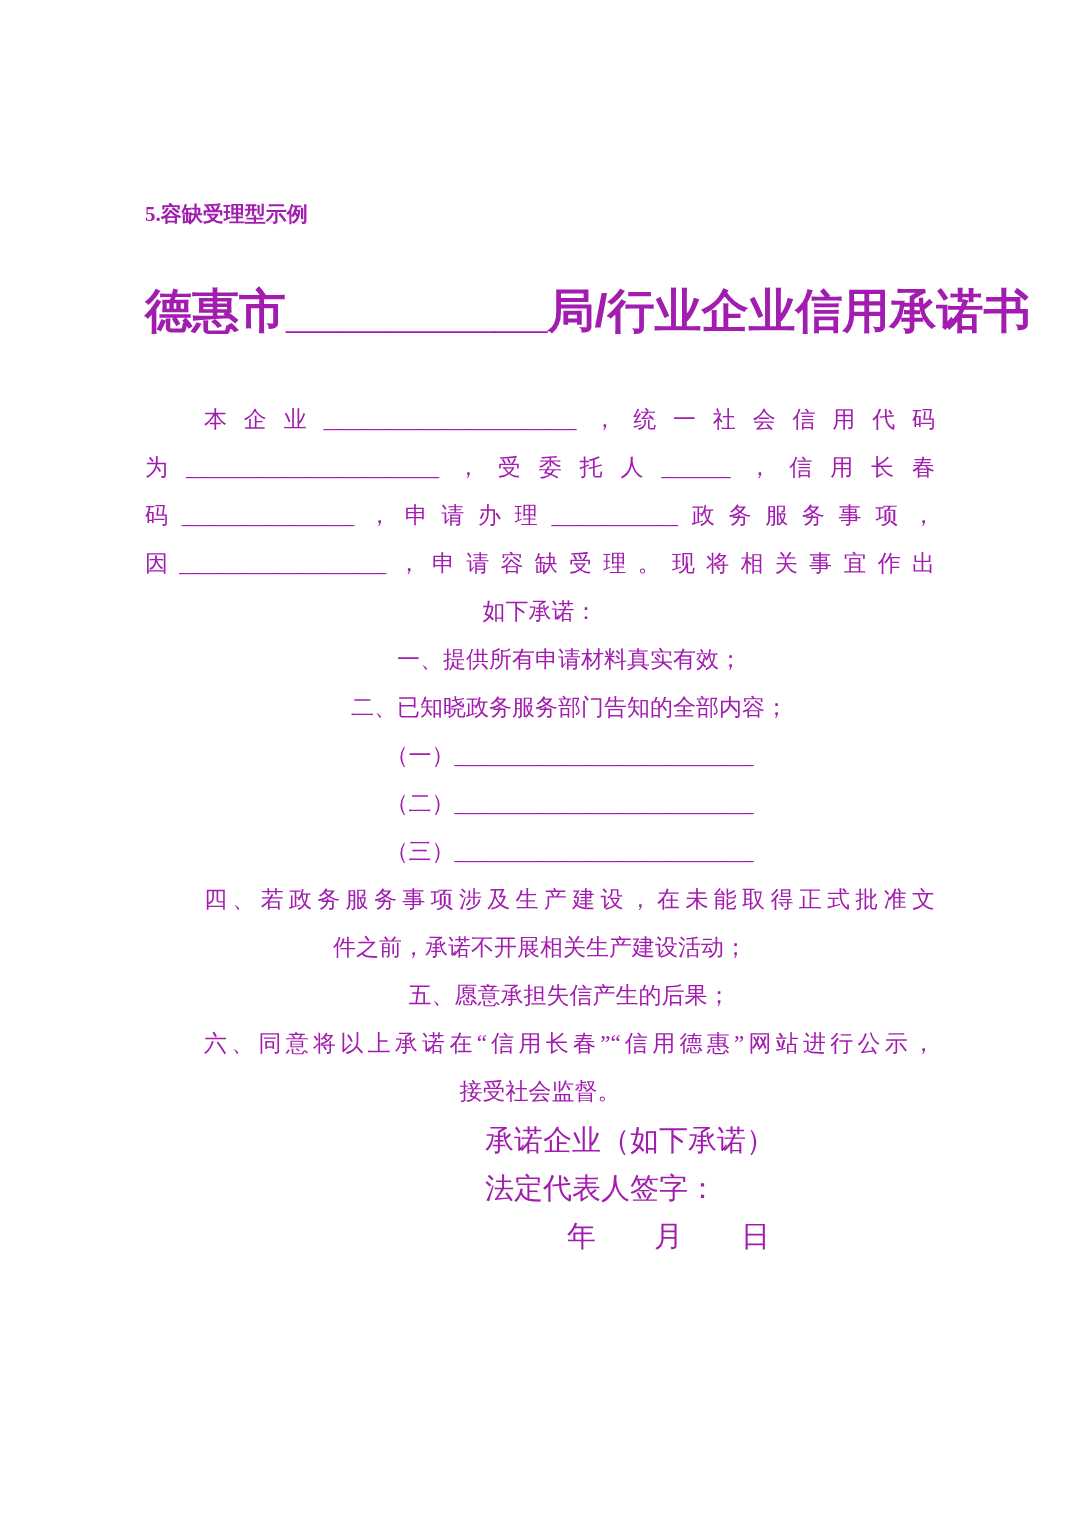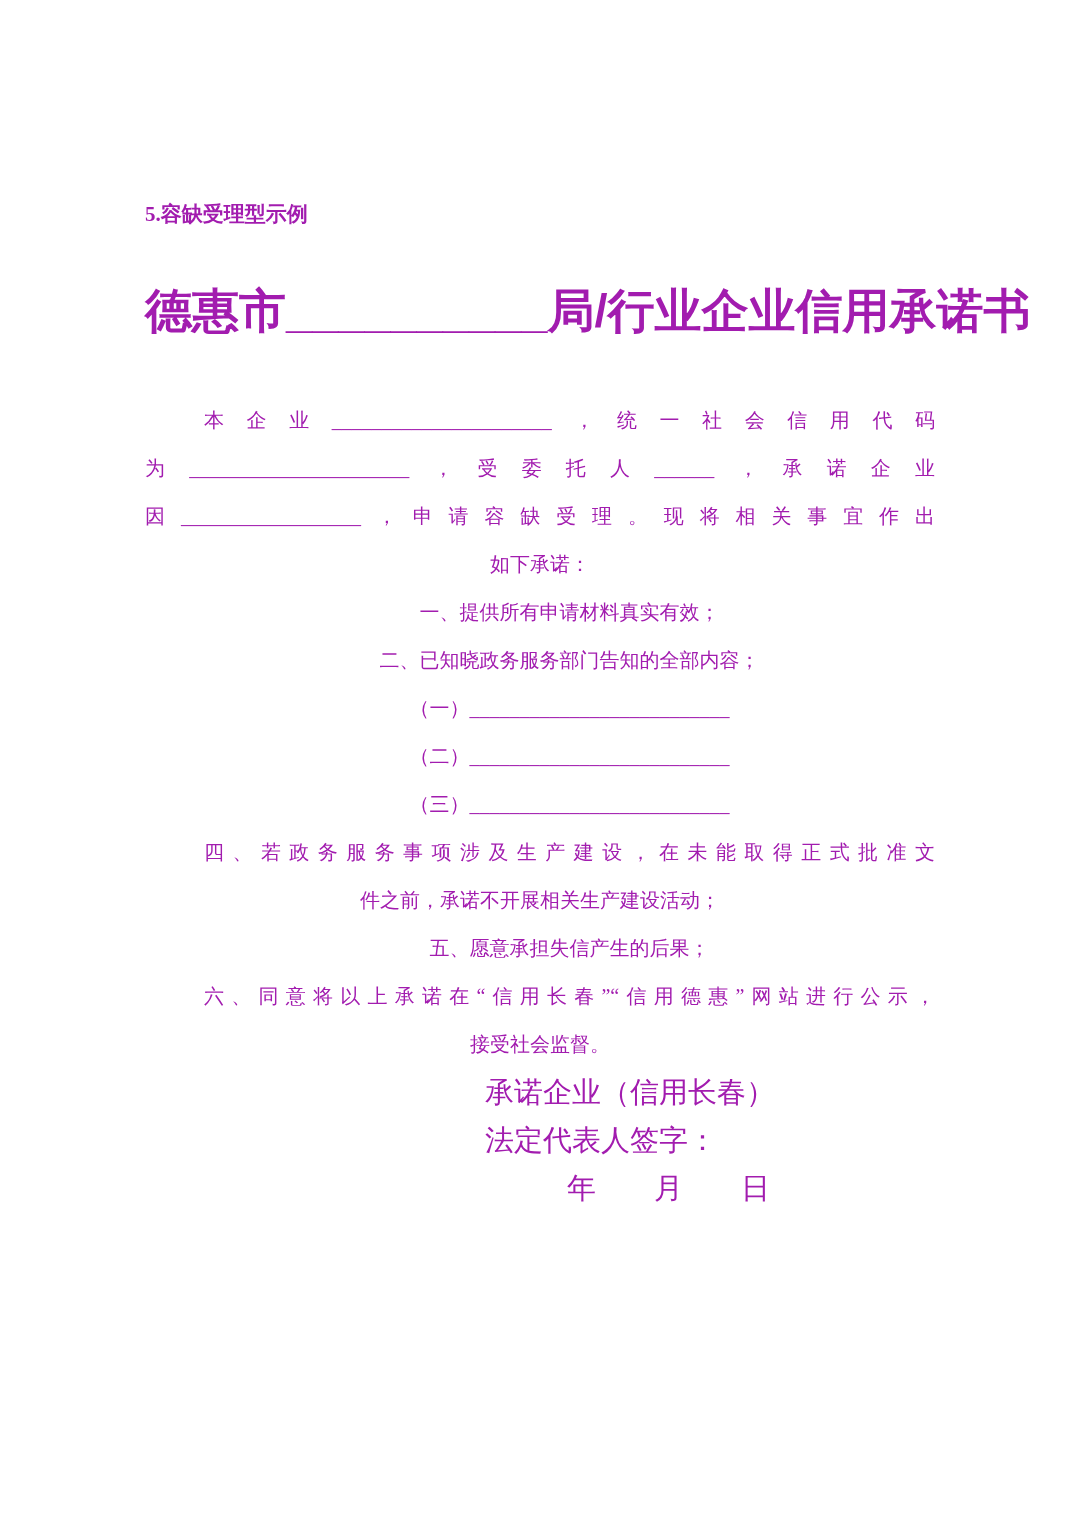--- a/index.html
+++ b/index.html
@@ -28,21 +28,21 @@
     margin: 60px 0 0 0;
     font-family: "Liberation Sans", sans-serif;
     font-size: 47px;
     line-height: 46px;
     font-weight: 700;
     text-align: center;
     white-space: nowrap;
   }
   .doc-body {
     margin-top: 62px;
-    font-size: 20px;
+    font-size: 23px;
     line-height: 48px;
   }
   .body-line {
     white-space: nowrap;
     text-align: center;
   }
   .body-line.indent {
     text-indent: 59px;
   }
   .body-line.justify {
@@ -66,34 +66,35 @@
 <body>
 
 <div class="page">
 
   <div class="section-heading">5.容缺受理型示例</div>
 
   <h1 class="doc-title">德惠市__________局/行业企业信用承诺书</h1>
 
   <div class="doc-body" id="doc-body">
       <div class="body-line indent justify">本企业______________________，统一社会信用代码</div>
-      <div class="body-line justify">为______________________，受委托人______，承诺企业</div>
+      <div class="body-line justify">为______________________，受委托人______，信用长春</div>
+      <div class="body-line justify">码_______________，申请办理___________政务服务事项，</div>
       <div class="body-line justify">因__________________，申请容缺受理。现将相关事宜作出</div>
       <div class="body-line">如下承诺：</div>
       <div class="body-line indent">一、提供所有申请材料真实有效；</div>
       <div class="body-line indent">二、已知晓政务服务部门告知的全部内容；</div>
       <div class="body-line indent">（一）__________________________</div>
       <div class="body-line indent">（二）__________________________</div>
       <div class="body-line indent">（三）__________________________</div>
       <div class="body-line indent justify">四、若政务服务事项涉及生产建设，在未能取得正式批准文</div>
       <div class="body-line">件之前，承诺不开展相关生产建设活动；</div>
       <div class="body-line indent">五、愿意承担失信产生的后果；</div>
       <div class="body-line indent justify">六、同意将以上承诺在“信用长春”“信用德惠”网站进行公示，</div>
       <div class="body-line">接受社会监督。</div>
     </div>
 
   <div class="signature-block">
-    <div class="signature-line">承诺企业（信用长春）</div>
+    <div class="signature-line">承诺企业（如下承诺）</div>
     <div class="signature-line">法定代表人签字：</div>
     <div class="signature-line date-line">年　　月　　日</div>
   </div>
 
 </div>
 
 </body></html>

